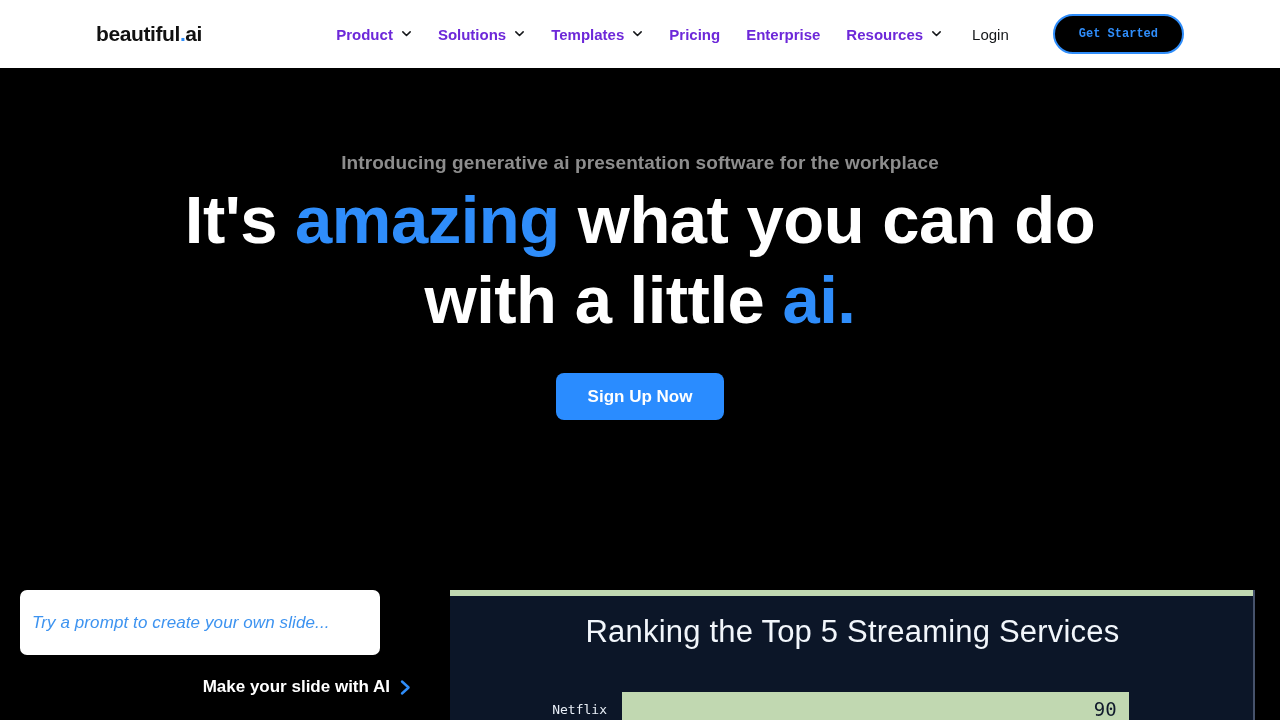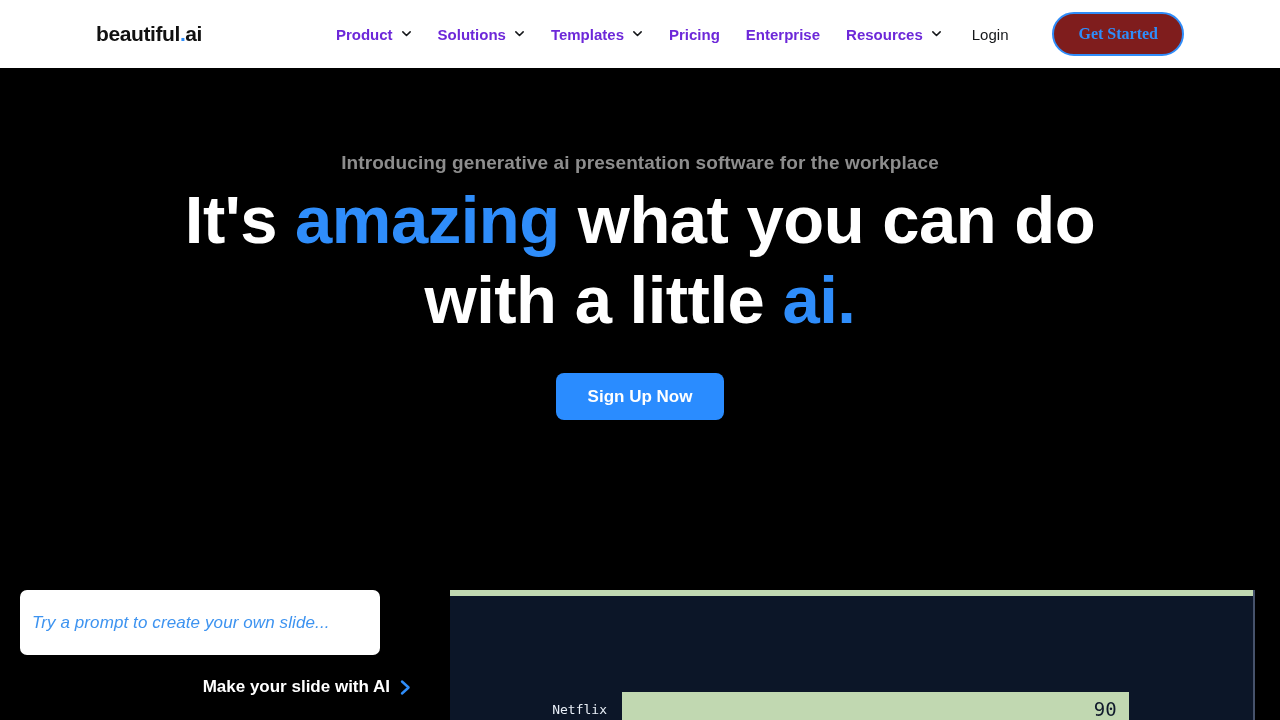--- a/index.html
+++ b/index.html
@@ -77,27 +77,27 @@
     white-space: nowrap;
     cursor: pointer;
     margin-left: 4px;
   }
 
   .btn-getstarted {
     margin-left: 18px;
     border: 2px solid #2f8dfa;
     border-radius: 28px;
     color: #2f8dfa;
-    background: #7f1d1d;
-    font-size: 16px;
+    background: #000000;
+    font-size: 12px;
     font-weight: 700;
     padding: 11px 24px;
     white-space: nowrap;
     cursor: pointer;
-    font-family: Liberation Serif, serif;
+    font-family: Liberation Mono, monospace;
   }
 
   
   .hero {
     position: absolute;
     top: 68px; left: 0;
     width: 1280px;
     height: 512px;
     display: flex;
     flex-direction: column;
@@ -359,20 +359,21 @@
             <path d="M3 2.5 L9.6 8.5 L3 14.5" fill="none" stroke="#2f8dfa" stroke-width="2.4" stroke-linecap="round" stroke-linejoin="round"></path>
           </svg>
       </span>
     </div>
   </div>
 
   <div class="slide">
 
     <div class="slide-accent"></div>
 
+    <div class="slide-title">Ranking the Top 5 Streaming Services</div>
 
     <div class="chart">
       <div class="chart-row">
         <div class="chart-cat">Netflix</div>
         <div class="chart-bar" id="bar-0" style="width: 506.7px;">
           <span class="chart-val">90</span>
         </div>
       </div>
     </div>
 

